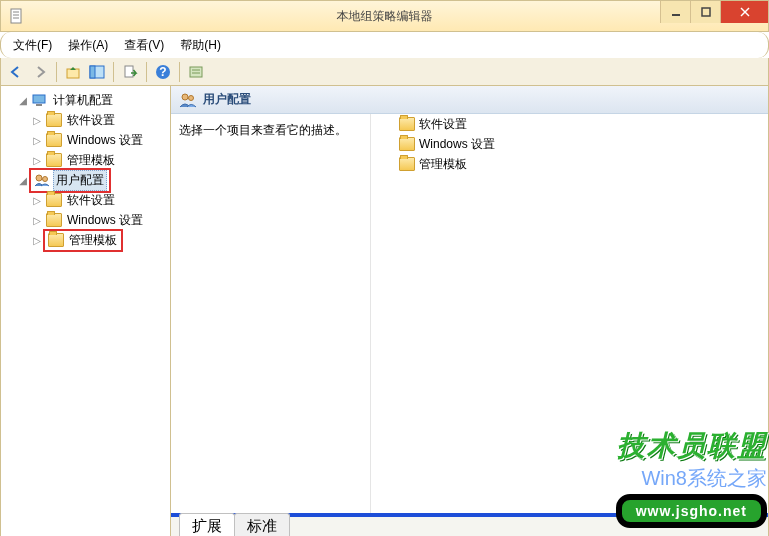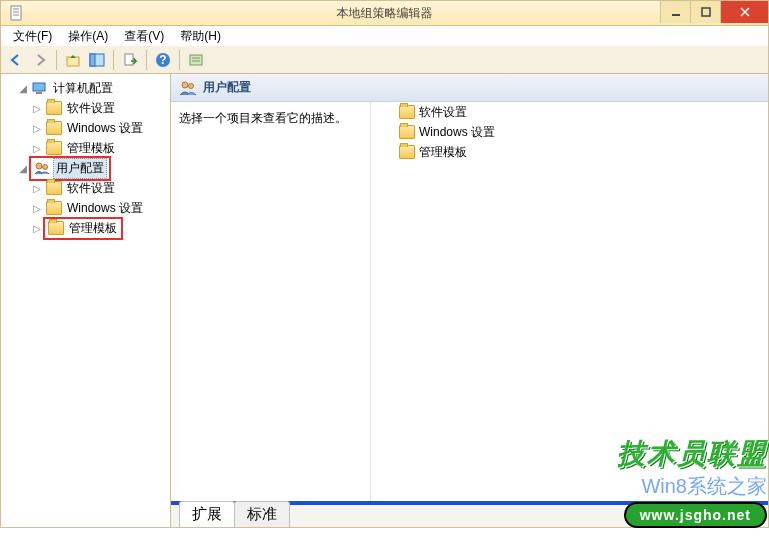--- a/index.html
+++ b/index.html
@@ -1,26 +1,26 @@
 <!DOCTYPE html>
 <html><head>
 <meta charset="utf-8">
 <style>
 * { box-sizing: border-box; margin: 0; padding: 0; font-family: "Microsoft YaHei", "SimSun", sans-serif; font-size: 12px; }
 body { width: 769px; height: 536px; background: #fff; position: relative; overflow: hidden; }
 
-.titlebar { height: 26px; background: linear-gradient(#fff5d9, #ffe9b3); border: 1px solid #d0c090; display: flex; align-items: center; position: relative; }
+.titlebar { height: 32px; background: linear-gradient(#fff5d9, #ffe9b3); border: 1px solid #d0c090; display: flex; align-items: center; position: relative; }
 .titlebar .sysicon { width: 16px; height: 16px; margin: 0 8px; }
 .titlebar .title { position: absolute; left: 50%; transform: translateX(-50%); color: #444; }
 .winbtns { position: absolute; right: 0; top: 0; display: flex; }
 .winbtn { width: 30px; height: 22px; display: flex; align-items: center; justify-content: center; border-left: 1px solid #d5c090; }
 .winbtn.close { width: 48px; background: #d9432f; color: #fff; }
 .winbtn.min, .winbtn.max { background: #f7e5b0; color: #555; }
 
-.menubar { height: 20px; background: #fff; border-left: 1px solid #d0c090; border-right: 1px solid #d0c090; display: flex; align-items: center; padding: 0 4px; }
+.menubar { height: 26px; background: #fff; border-left: 1px solid #d0c090; border-right: 1px solid #d0c090; display: flex; align-items: center; padding: 0 4px; border-radius: 11px; }
 .menuitem { padding: 2px 8px; cursor: default; }
 
 .toolbar { height: 28px; background: #f5f0e0; border: 1px solid #d0c090; border-top: none; display: flex; align-items: center; padding: 0 4px; gap: 2px; }
 .toolbtn { width: 22px; height: 22px; display: flex; align-items: center; justify-content: center; border: 1px solid transparent; }
 .sep { width: 1px; height: 20px; background: #d0c090; margin: 0 3px; }
 
 .content { display: flex; height: 454px; border-left: 1px solid #d0c090; border-right: 1px solid #d0c090; border-bottom: 1px solid #d0c090; background: #fff; }
 
 .treepanel { width: 170px; border-right: 1px solid #d0c090; background: #fff; padding: 4px 2px; overflow: hidden; }
 .treenode { display: flex; align-items: center; height: 20px; white-space: nowrap; }
@@ -42,21 +42,21 @@
 .foldericon { width: 16px; height: 14px; background: linear-gradient(#fde9a9, #f5c955); border: 1px solid #d0a030; border-radius: 1px; position: relative; }
 .foldericon::before { content: ''; position: absolute; top: -3px; left: 0; width: 6px; height: 3px; background: #f5c955; border: 1px solid #d0a030; border-bottom: none; border-radius: 1px 1px 0 0; }
 
 .tabbar { height: 22px; display: flex; align-items: flex-end; padding-left: 8px; background: #f5f5f0; position: relative; }
 .tab { padding: 3px 12px; border: 1px solid #c0c0c0; border-bottom: none; margin-right: -1px; background: #f0f0f0; border-radius: 3px 3px 0 0; font-size: 15px; }
 .tab.active { background: #fff; }
 
 .watermark { position: absolute; right: 2px; bottom: 8px; text-align: right; pointer-events: none; }
 .wm1 { font-size: 28px; font-weight: bold; font-style: italic; color: #2bb030; text-shadow: 1px 1px 0 #fff, 2px 2px 0 #0a7a10; letter-spacing: 2px; }
 .wm2 { font-size: 20px; color: #3b82f6; opacity: 0.7; }
-.wm3 { display: inline-block; background: #27a32d; color: #fff; border: 2px solid #000000; border-radius: 14px; padding: 3px 14px; font-size: 14px; font-weight: bold; letter-spacing: 1px; margin-top: 2px; }
+.wm3 { display: inline-block; background: #27a32d; color: #fff; border: 6px solid #000000; border-radius: 14px; padding: 3px 14px; font-size: 14px; font-weight: bold; letter-spacing: 1px; margin-top: 2px; }
 
 svg { display: block; }
 </style>
 </head>
 <body>
 
 <div class="titlebar">
   <span class="sysicon">
     <svg width="16" height="16">
         <rect x="2" y="1" width="10" height="14" fill="#fff" stroke="#888"></rect>

